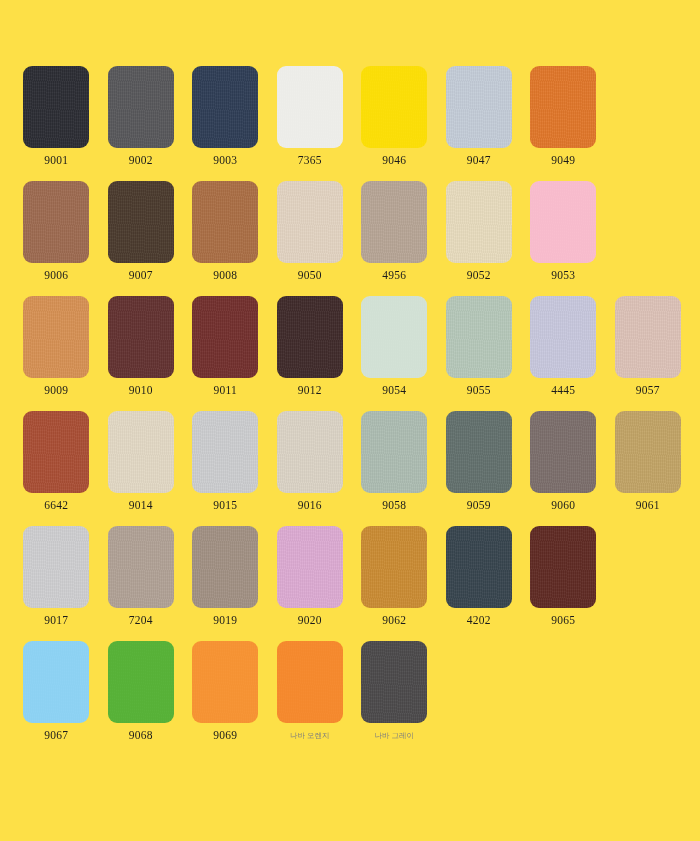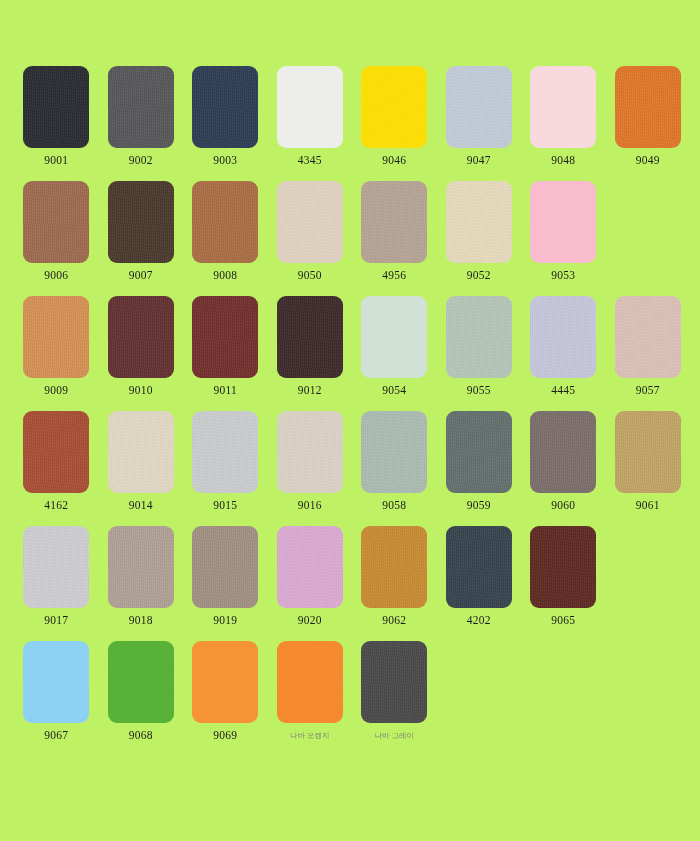--- a/index.html
+++ b/index.html
@@ -15,21 +15,21 @@
     overflow: hidden;
     position: relative;
   }
 
   #swatch-sheet {
     position: absolute;
     left: 0;
     top: 0;
     width: 700px;
     height: 841px;
-    background: #bef264;
+    background: #fde047;
   }
 
   .swatch-grid {
     position: absolute;
     left: 14px;
     top: 66px;
     width: 676px;
   }
 
   .swatch-row {
@@ -113,35 +113,31 @@
         <div class="swatch-cell">
           <div class="swatch-chip" title="9002" style="background: rgb(88, 88, 91);"></div>
           <div class="swatch-label">9002</div>
         </div>
         <div class="swatch-cell">
           <div class="swatch-chip" title="9003" style="background: rgb(47, 62, 86);"></div>
           <div class="swatch-label">9003</div>
         </div>
         <div class="swatch-cell">
           <div class="swatch-chip flat" title="9004" style="background: rgb(238, 238, 234);"></div>
-          <div class="swatch-label">4345</div>
+          <div class="swatch-label">7365</div>
         </div>
         <div class="swatch-cell">
           <div class="swatch-chip flat" title="9046" style="background: rgb(252, 223, 8);"></div>
           <div class="swatch-label">9046</div>
         </div>
         <div class="swatch-cell">
           <div class="swatch-chip" title="9047" style="background: rgb(196, 205, 216);"></div>
           <div class="swatch-label">9047</div>
         </div>
         <div class="swatch-cell">
-          <div class="swatch-chip flat" title="9048" style="background: rgb(249, 219, 223);"></div>
-          <div class="swatch-label">9048</div>
-        </div>
-        <div class="swatch-cell">
           <div class="swatch-chip" title="9049" style="background: rgb(225, 119, 42);"></div>
           <div class="swatch-label">9049</div>
         </div>
       </div>
       <div class="swatch-row">
         <div class="swatch-cell">
           <div class="swatch-chip" title="9006" style="background: rgb(158, 107, 81);"></div>
           <div class="swatch-label">9006</div>
         </div>
         <div class="swatch-cell">
@@ -199,21 +195,21 @@
           <div class="swatch-label">4445</div>
         </div>
         <div class="swatch-cell">
           <div class="swatch-chip" title="9057" style="background: rgb(221, 194, 184);"></div>
           <div class="swatch-label">9057</div>
         </div>
       </div>
       <div class="swatch-row">
         <div class="swatch-cell">
           <div class="swatch-chip" title="9013" style="background: rgb(170, 79, 53);"></div>
-          <div class="swatch-label">4162</div>
+          <div class="swatch-label">6642</div>
         </div>
         <div class="swatch-cell">
           <div class="swatch-chip" title="9014" style="background: rgb(227, 217, 197);"></div>
           <div class="swatch-label">9014</div>
         </div>
         <div class="swatch-cell">
           <div class="swatch-chip" title="9015" style="background: rgb(205, 206, 208);"></div>
           <div class="swatch-label">9015</div>
         </div>
         <div class="swatch-cell">
@@ -237,21 +233,21 @@
           <div class="swatch-label">9061</div>
         </div>
       </div>
       <div class="swatch-row">
         <div class="swatch-cell">
           <div class="swatch-chip" title="9017" style="background: rgb(207, 207, 209);"></div>
           <div class="swatch-label">9017</div>
         </div>
         <div class="swatch-cell">
           <div class="swatch-chip" title="9018" style="background: rgb(177, 162, 150);"></div>
-          <div class="swatch-label">9018</div>
+          <div class="swatch-label">7204</div>
         </div>
         <div class="swatch-cell">
           <div class="swatch-chip" title="9019" style="background: rgb(162, 145, 132);"></div>
           <div class="swatch-label">9019</div>
         </div>
         <div class="swatch-cell">
           <div class="swatch-chip" title="9020" style="background: rgb(221, 171, 211);"></div>
           <div class="swatch-label">9020</div>
         </div>
         <div class="swatch-cell">

